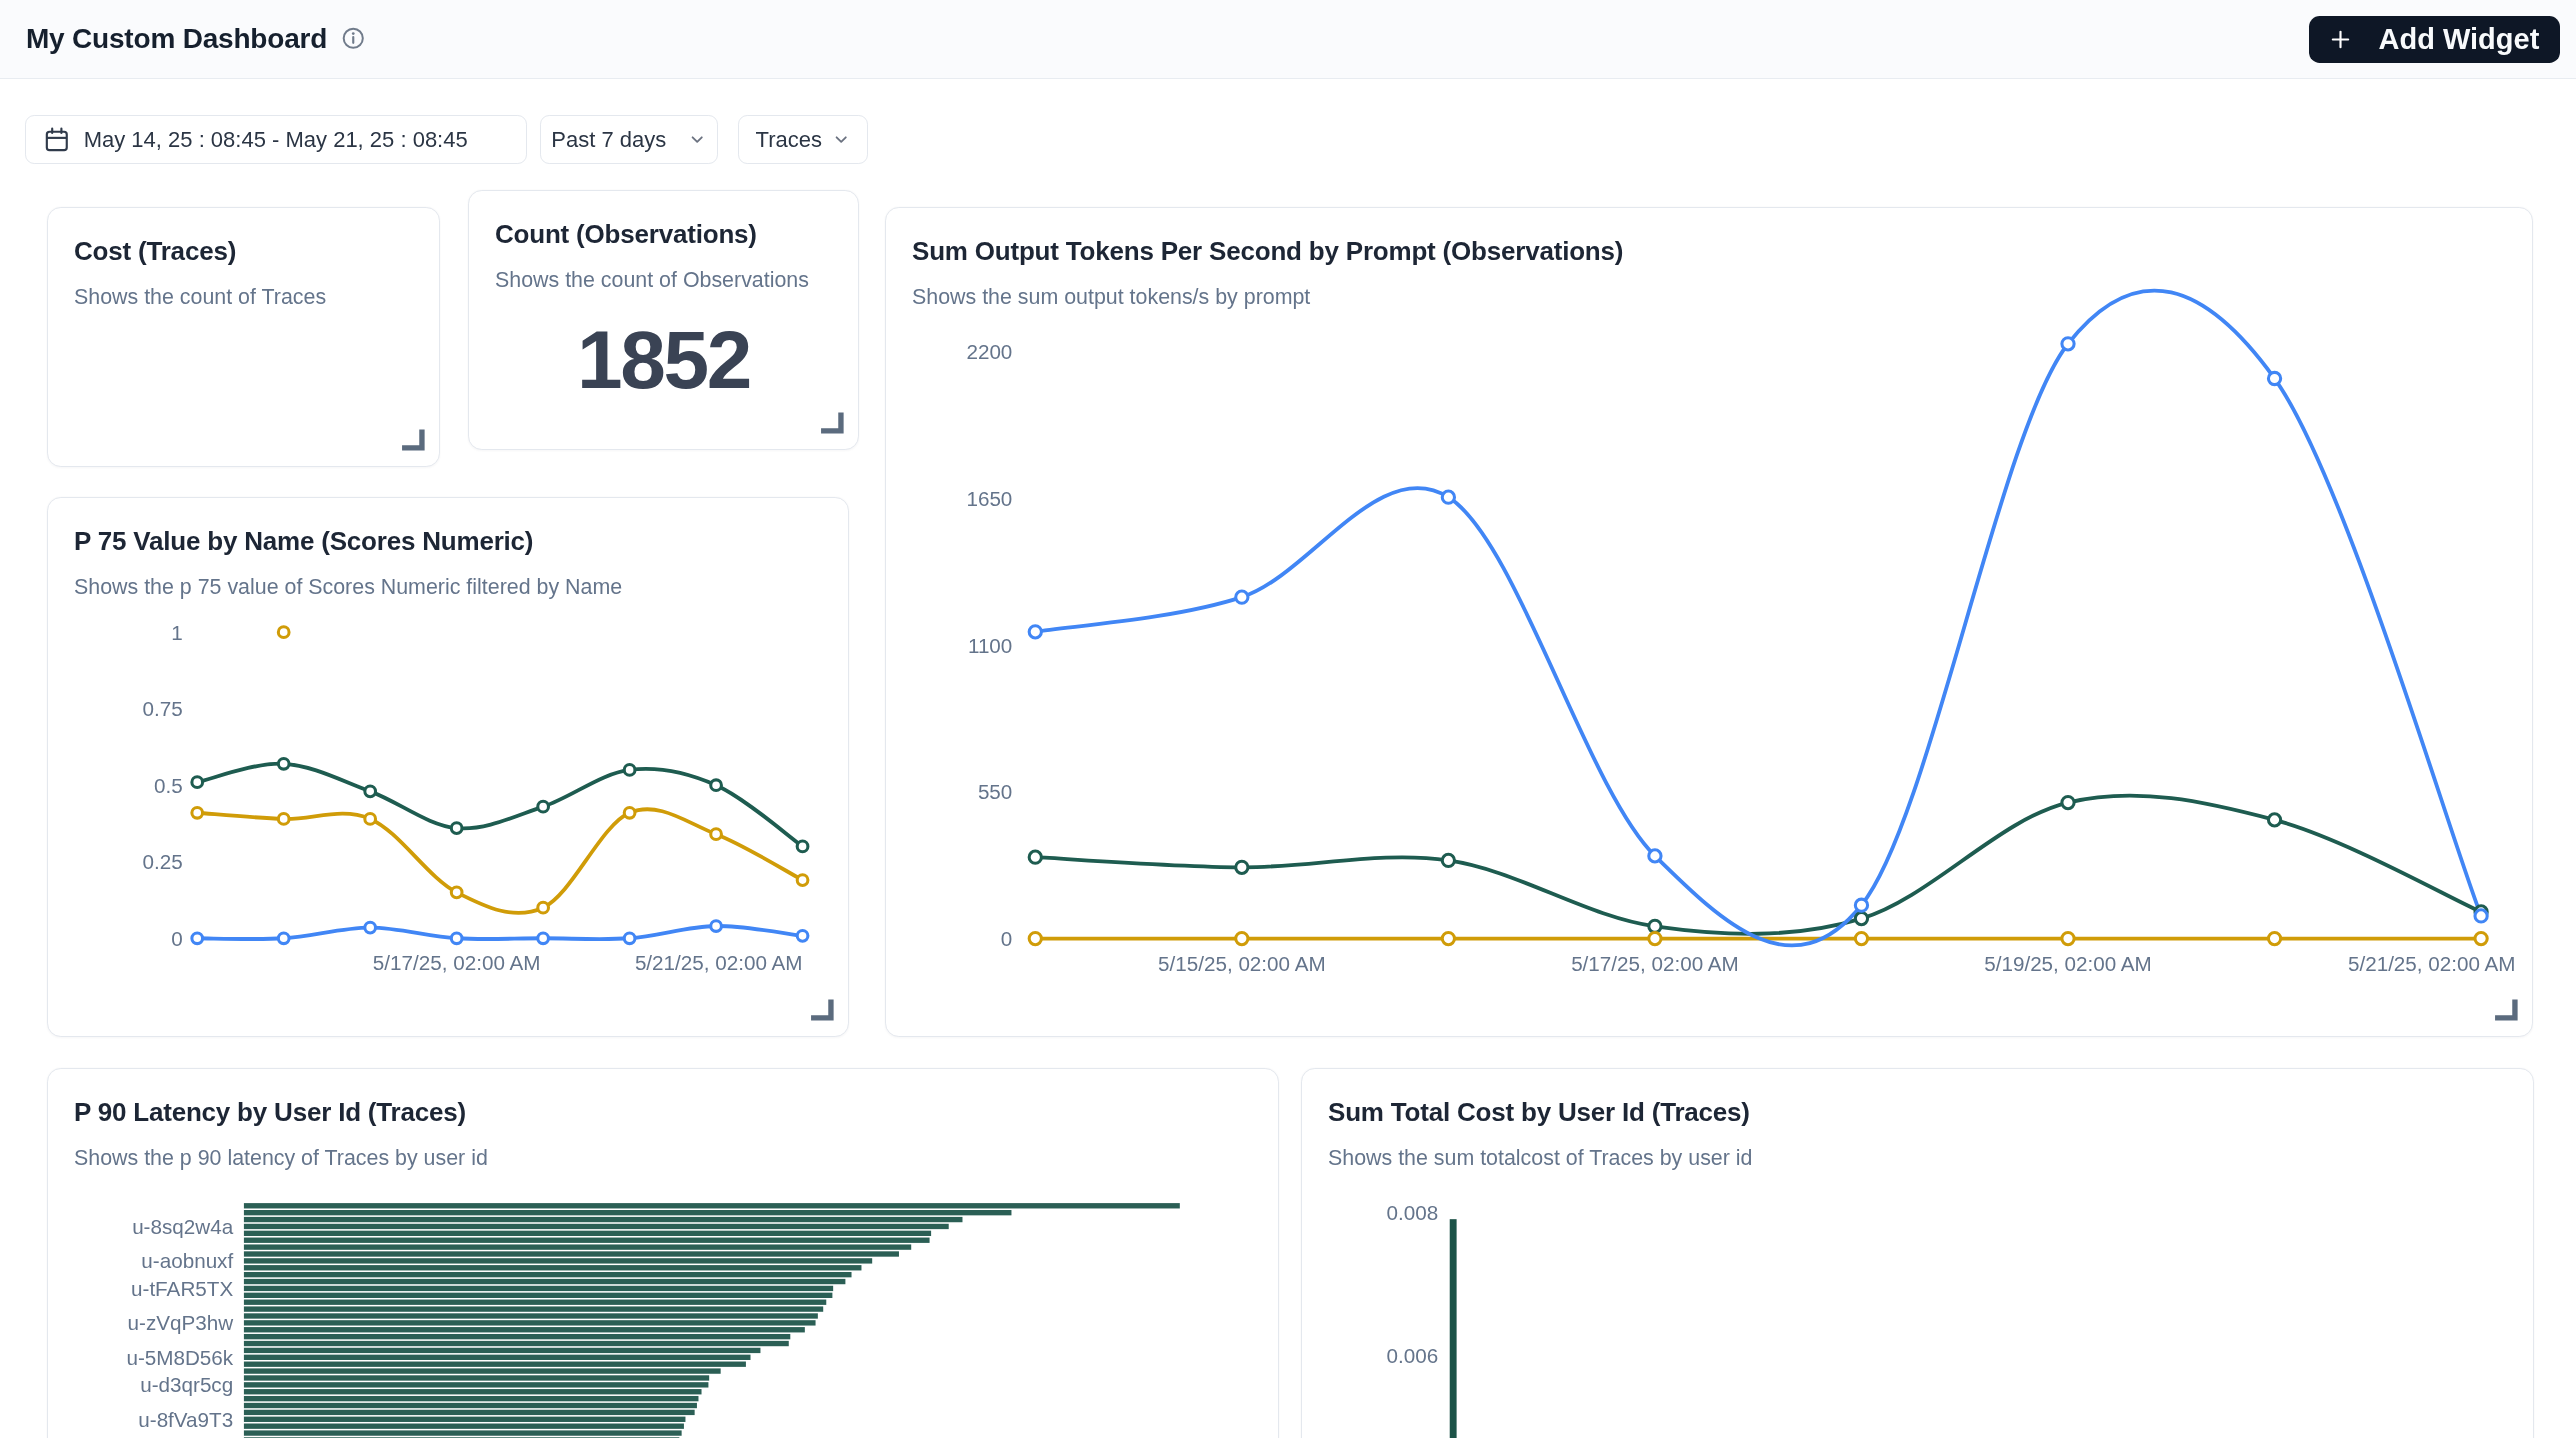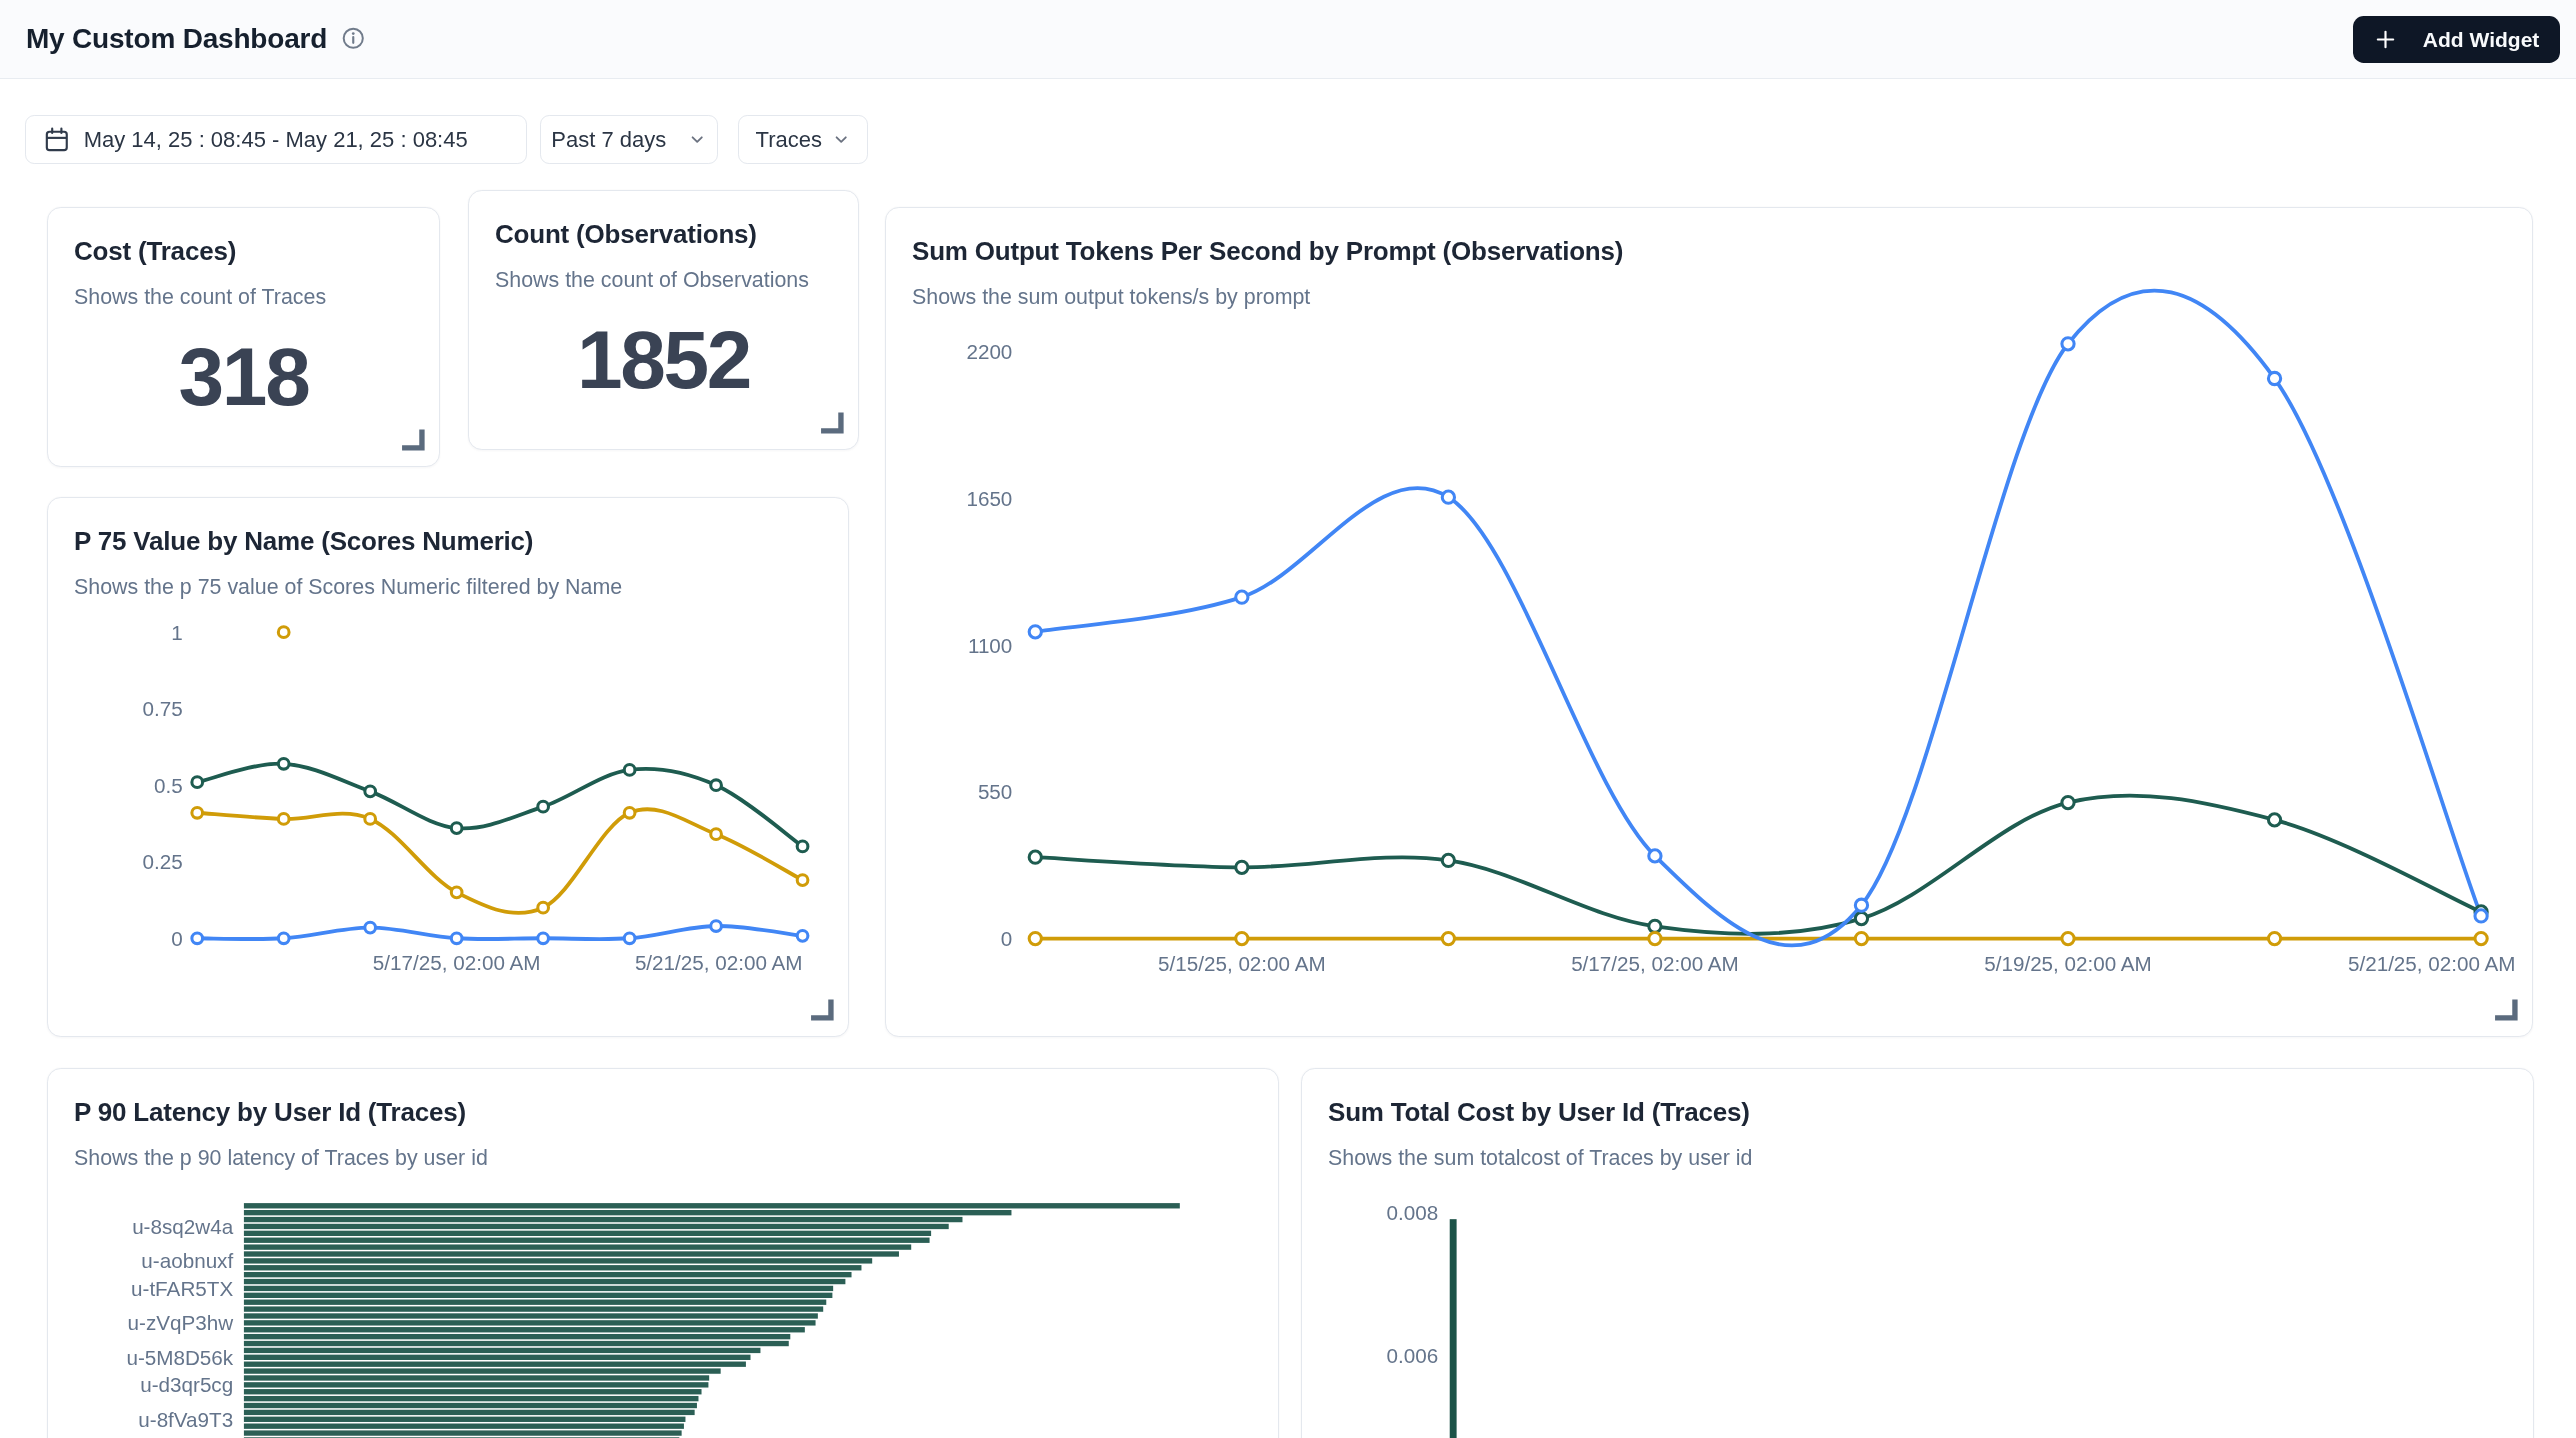--- a/index.html
+++ b/index.html
@@ -6,21 +6,21 @@
   body{
     width:2576px;height:1439px;overflow:hidden;position:relative;
     background:#ffffff;
     font-family:"Liberation Sans","DejaVu Sans",sans-serif;
     -webkit-font-smoothing:antialiased;
   }
   
   .hdr{position:absolute;left:0;top:0;width:2576px;height:79px;background:#fafbfd;border-bottom:1.5px solid #e8ecf1;box-sizing:border-box}
   .hdr-left{position:absolute;left:26px;top:0;height:77px;display:flex;align-items:center;gap:13.8px}
   .hdr-title{font-size:28px;font-weight:700;color:#16202e;letter-spacing:-0.2px}
-  .add-btn{position:absolute;right:16px;top:16px;height:47px;background:#0e1726;border:none;border-radius:10.7px;color:#f8fafc;display:flex;align-items:center;gap:26px;padding:0 20.7px;font-size:21px;font-weight:600;font-family:inherit;cursor:pointer}
+  .add-btn{position:absolute;right:16px;top:16px;height:47px;background:#0e1726;border:none;border-radius:10.7px;color:#f8fafc;display:flex;align-items:center;gap:26px;padding:0 20.7px;font-size:29px;font-weight:600;font-family:inherit;cursor:pointer}
   
   .tbtn{position:absolute;height:49px;background:#fff;border:1.5px solid #e4e8ee;border-radius:9.2px;display:flex;align-items:center;font-size:22px;color:#2b3544;font-weight:500;box-sizing:border-box;cursor:pointer;font-family:inherit}
   #date-btn{left:24.5px;top:115px;width:502px;padding:0 17.6px;gap:13px}
   #preset-btn{left:540px;top:115px;width:178px;justify-content:center;gap:22px}
   #filters-btn{left:738px;top:115px;width:130px;justify-content:center;gap:10px}
   
   .card{position:absolute;background:#fff;border:1.5px solid #e4e8ee;border-radius:13.8px;box-sizing:border-box;box-shadow:0 0.8px 2.3px rgba(16,24,40,.04)}
   .wtitle{position:absolute;left:26px;top:27.6px;font-size:26px;font-weight:600;color:#1d2635;white-space:nowrap;letter-spacing:-0.2px}
   .wsub{position:absolute;left:26px;top:77px;font-size:21.4px;color:#64748b;white-space:nowrap}
   .bignum{position:absolute;left:0;top:122px;width:100%;text-align:center;font-size:82px;font-weight:700;color:#3a4354;letter-spacing:-2.3px}
@@ -80,21 +80,20 @@
   <span class="icon">
     <svg width="18.4" height="18.4" viewBox="0 0 24 24" fill="none">
       <polyline points="6,9.5 12,15.5 18,9.5" stroke="#6b7280" stroke-width="2.4" stroke-linecap="round" stroke-linejoin="round"></polyline>
     </svg>
   </span>
 </button>
 
 <div class="card" style="left:47px;top:207px;width:393px;height:260px">
   <div class="wtitle">Cost (Traces)</div>
   <div class="wsub">Shows the count of Traces</div>
-  <div class="bignum">318</div>
   <span class="rsz">
     <svg width="26" height="23" viewBox="0 0 34 30" fill="none">
         <path d="M4 26 H30 V2" stroke="#5b6b7e" stroke-width="7" fill="none"></path>
       </svg>
   </span>
 </div>
 
 <div class="card" style="left:468px;top:190px;width:391px;height:260px">
   <div class="wtitle">Count (Observations)</div>
   <div class="wsub">Shows the count of Observations</div>

